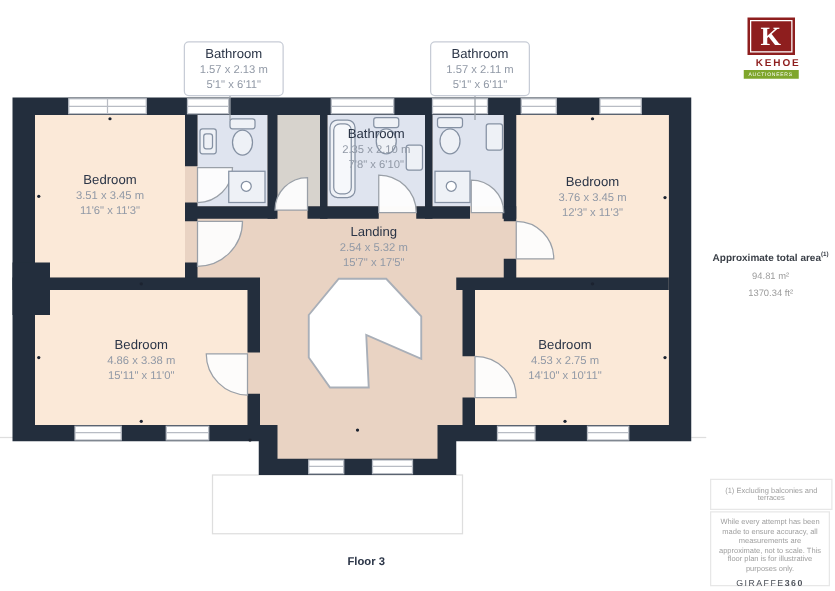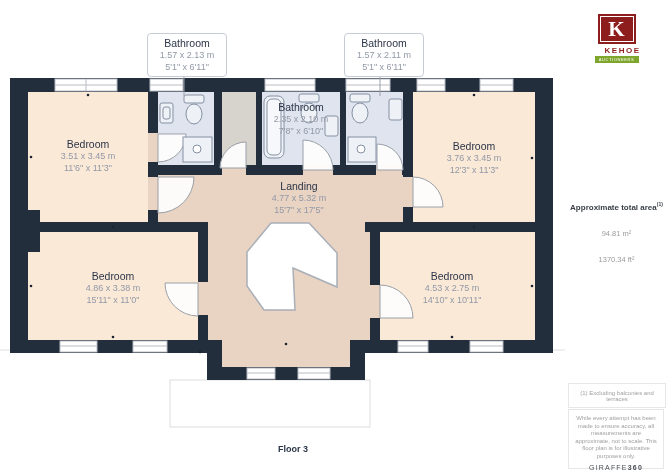--- a/index.html
+++ b/index.html
@@ -26,21 +26,21 @@
   }
   .kletter{color:#fff;font-family:"Liberation Serif", serif;font-weight:bold;font-size:21px;line-height:21px;}
   .kname{color:#8e1e1e;font-weight:bold;font-size:8px;letter-spacing:1.5px;margin-top:2px;margin-left:12px;}
   .kbar{
     width:44px;height:7px;background:#7fa62c;color:#fff;font-size:4px;letter-spacing:0.6px;
     display:flex;align-items:center;justify-content:center;margin-top:1px;
   }
   .area-block{position:absolute;top:201px;left:0;width:100%;text-align:center;}
   .area-title{font-size:8px;font-weight:bold;color:#3a3f47;}
   .area-title sup{font-size:5px;}
-  .area-val{font-size:7.5px;color:#9b9b9b;margin-top:17px;}
+  .area-val{font-size:7.5px;color:#9b9b9b;margin-top:5px;}
   .card{
     position:absolute;left:3px;width:96px;border:1px solid #e7e7e7;background:#fff;
     color:#a0a0a0;text-align:center;
   }
   .card-footnote{top:383px;height:23px;display:flex;align-items:center;justify-content:center;font-size:6px;}
   .card-disclaimer{top:409px;height:60px;padding:5px 4px 0 4px;box-sizing:border-box;font-size:6px;line-height:7.5px;}
   .brand{margin-top:4px;font-size:7px;letter-spacing:1.2px;color:#4a4f57;}
   .brand b{font-weight:bold;}
   .floor-label{
     position:absolute;left:258px;top:444px;width:70px;text-align:center;
@@ -242,21 +242,21 @@
   <div class="rl-dim">3.51 x 3.45 m</div>
   <div class="rl-dim">11'6" x 11'3"</div>
 </div>
 <div class="room-label" style="left:474px;top:140px;">
   <div class="rl-title">Bedroom</div>
   <div class="rl-dim">3.76 x 3.45 m</div>
   <div class="rl-dim">12'3" x 11'3"</div>
 </div>
 <div class="room-label" style="left:299px;top:180px;">
   <div class="rl-title">Landing</div>
-  <div class="rl-dim">4.77 x 5.32 m</div>
+  <div class="rl-dim">2.54 x 5.32 m</div>
   <div class="rl-dim">15'7" x 17'5"</div>
 </div>
 <div class="room-label" style="left:113px;top:270px;">
   <div class="rl-title">Bedroom</div>
   <div class="rl-dim">4.86 x 3.38 m</div>
   <div class="rl-dim">15'11" x 11'0"</div>
 </div>
 <div class="room-label" style="left:452px;top:270px;">
   <div class="rl-title">Bedroom</div>
   <div class="rl-dim">4.53 x 2.75 m</div>

